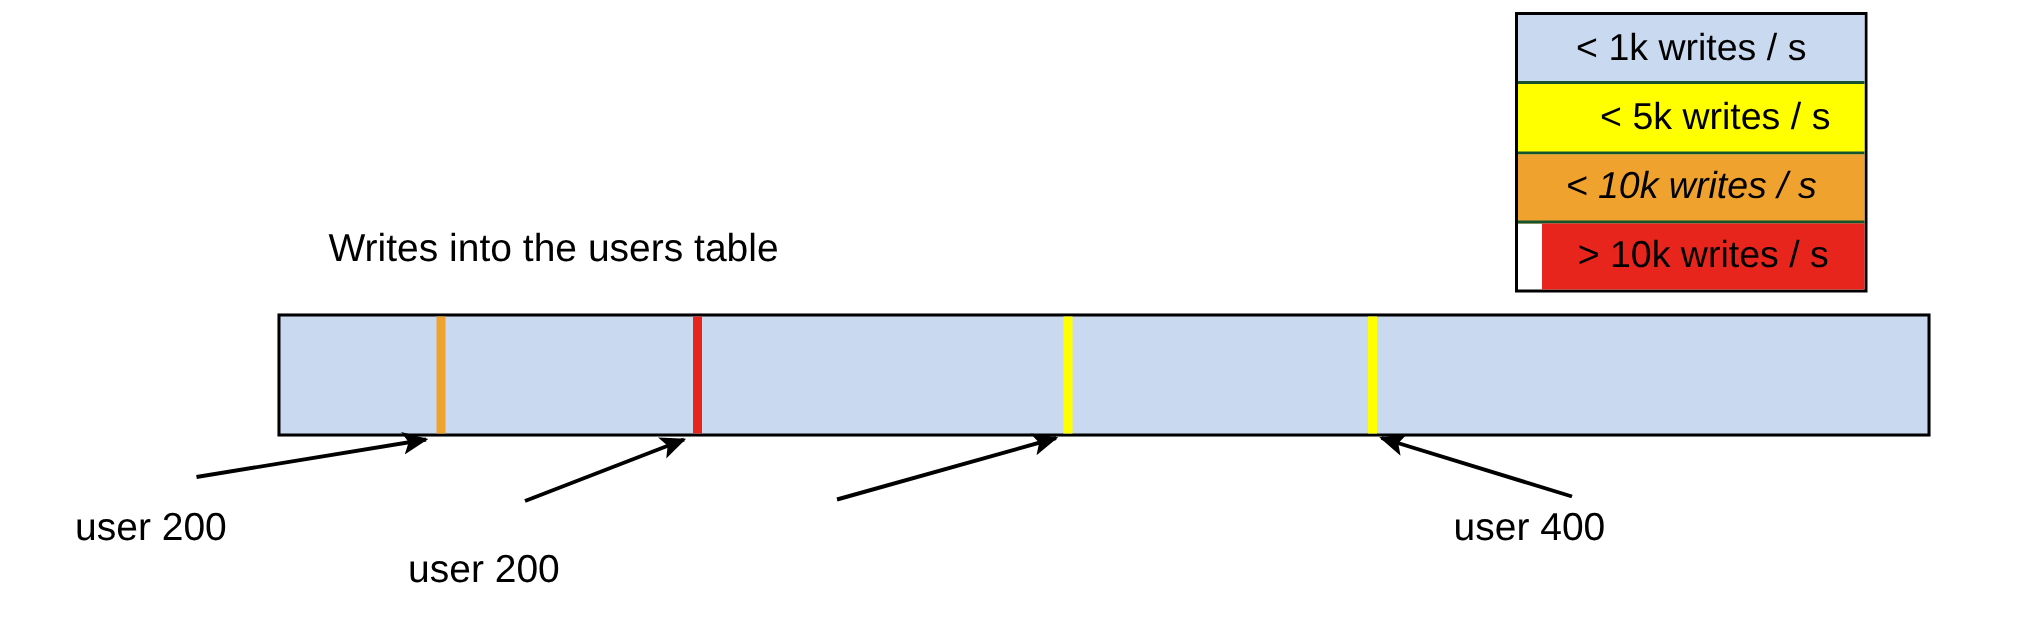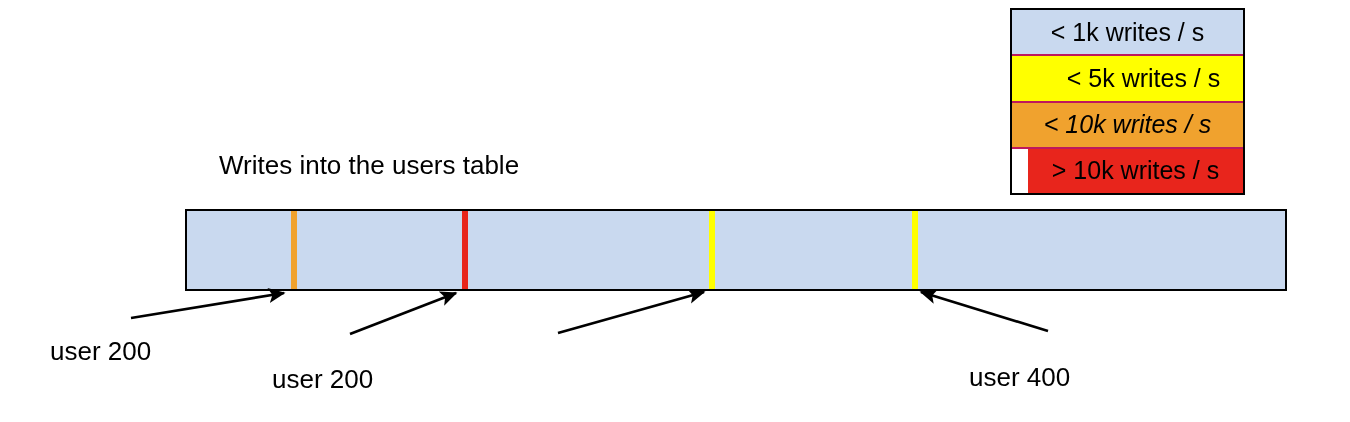--- a/index.html
+++ b/index.html
@@ -30,21 +30,21 @@
     box-sizing: border-box;
     display: flex;
     flex-direction: column;
   }
   .legend-row {
     flex: 1 1 0;
     display: flex;
     align-items: center;
     justify-content: center;
     box-sizing: border-box;
-    border-bottom: 2px solid #be185d;
+    border-bottom: 2px solid #14532d;
     position: relative;
   }
   .legend-row:last-child {
     border-bottom: none;
     margin-left: 16px;
   }
   .legend-label {
     font-size: 25px;
     color: #000000;
     white-space: nowrap;
@@ -151,15 +151,15 @@
     <line x1="558" y1="333" x2="704" y2="292" stroke="#000000" stroke-width="2.6" marker-end="url(#arrowhead)"></line>
 
     <line x1="1048" y1="331" x2="921" y2="292" stroke="#000000" stroke-width="2.6" marker-end="url(#arrowhead)"></line>
   </svg>
 
   <div class="anno-label" style="left:50px; top:336px;">user 200</div>
 
   <div class="anno-label" style="left:272px; top:364px;">user 200</div>
 
 
-  <div class="anno-label" style="left:969px; top:362px;">user 400</div>
+  <div class="anno-label" style="left:969px; top:336px;">user 400</div>
 
 </div>
 
 </body></html>

